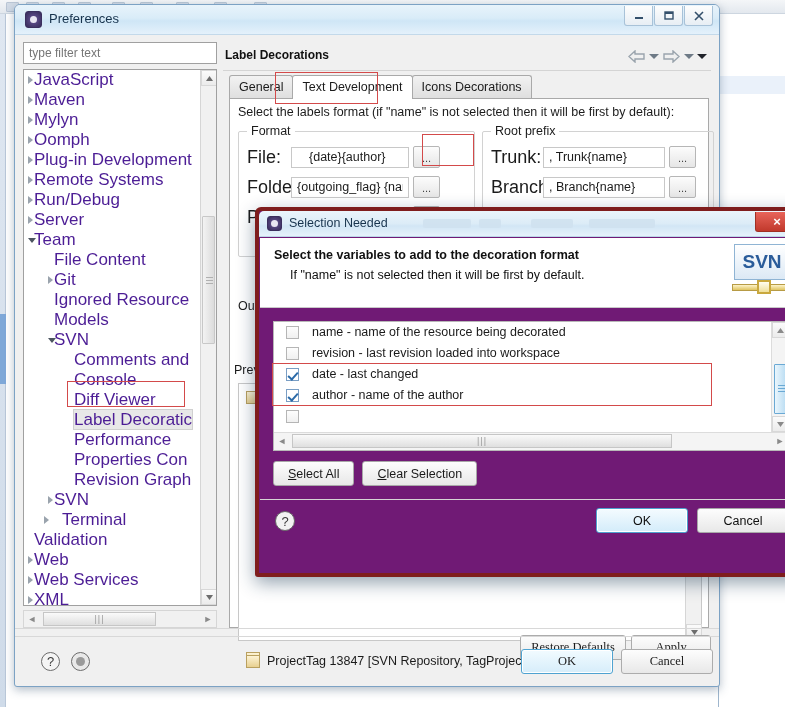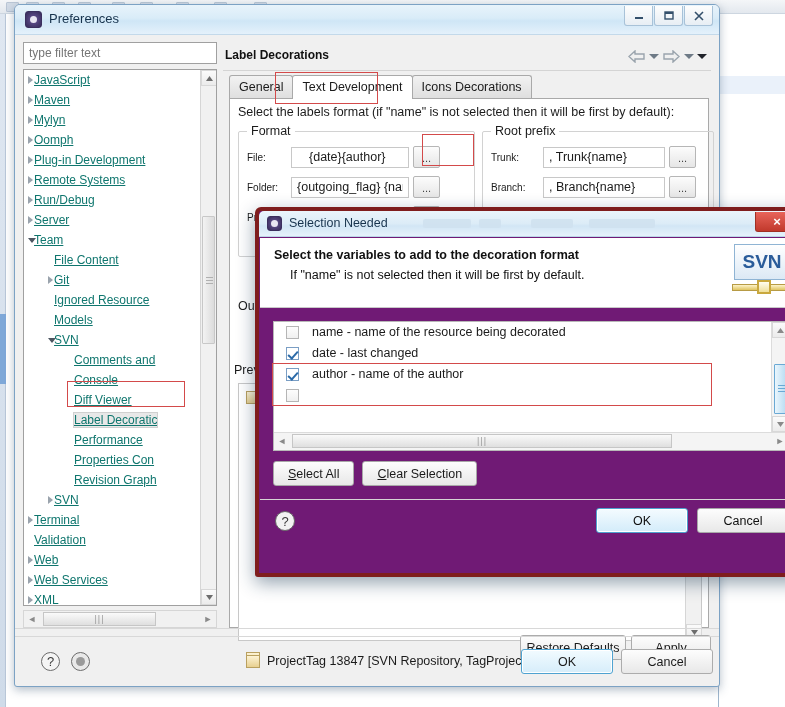--- a/index.html
+++ b/index.html
@@ -114,24 +114,23 @@
     background: #ffffff; border: 1px solid #a0a0a0;
     overflow: hidden;
   }
   .tree-scrollport {
     position: absolute; left: 0; top: 0; right: 16px; bottom: 0;
     overflow: hidden;
   }
   .tree-item {
     position: relative;
     height: 20px; line-height: 20px;
-    font-size: 12px; color: #0f766e;
+    font-size: 17px; color: #4c1d95;
     white-space: nowrap;
     padding-left: 4px;
-    text-decoration: underline;
   }
   .tree-item .arrow {
     position: absolute; left: 0; top: 6px;
     width: 0; height: 0;
     border-left: 5px solid #9aa3ad;
     border-top: 4px solid transparent;
     border-bottom: 4px solid transparent;
   }
   .tree-item .arrow.open {
     border-left: 4px solid transparent;
@@ -233,21 +232,21 @@
     position: absolute;
     border: 1px solid #d2d2d2;
     border-radius: 2px;
   }
   .group > .legend {
     position: absolute; left: 8px; top: -8px;
     background: #ffffff; padding: 0 4px;
     font-size: 12.5px; color: #1b1b1b;
   }
   .field-row { position: absolute; display: flex; align-items: center; }
-  .field-label { font-size: 10px; color: #1b1b1b; }
+  .field-label { font-size: 18px; color: #1b1b1b; }
   .field-input {
     height: 21px; border: 1px solid #c8c8c8; background: #ffffff;
     padding: 2px 5px; font-size: 12.5px; color: #1b1b1b;
     font-family: "Liberation Sans", sans-serif;
   }
   .btn-dots {
     width: 27px; height: 22px; margin-left: 4px;
     background: linear-gradient(#fcfcfc,#e6e6e6);
     border: 1px solid #b6b6b6; border-radius: 2px;
     font-size: 11px; color: #444; line-height: 14px;
@@ -282,21 +281,21 @@
   
   .btnbar-rule {
     position: absolute; left: 0; right: 0; height: 1px; background: #d8d8d8;
   }
   .pbtn {
     position: absolute; height: 25px; min-width: 74px;
     background: linear-gradient(#fdfdfd,#e8e8e8);
     border: 1px solid #acacac; border-radius: 3px;
     font-size: 12.5px; color: #1b1b1b;
     display:flex; align-items:center; justify-content:center;
-    font-family: Liberation Sans, sans-serif;
+    font-family: Liberation Serif, serif;
     margin-top: 40px;
   }
   .pbtn.primary {
     background: linear-gradient(#f2fbff,#d6edfa);
     border: 1px solid #4fa3d1;
     box-shadow: inset 0 0 0 1px #ffffff;
   }
   .round-icon {
     position: absolute; width: 19px; height: 19px; border-radius: 50%;
     border: 1px solid #6b6b6b; color: #3b3b3b;
@@ -514,21 +513,21 @@
             <div class="tree-item" style="padding-left: 30px;"><span class="lbl">Models</span></div>
             <div class="tree-item" style="padding-left: 30px;"><span class="arrow open" style="left: 24px;"></span><span class="lbl">SVN</span></div>
             <div class="tree-item" style="padding-left: 50px;"><span class="lbl">Comments and</span></div>
             <div class="tree-item" style="padding-left: 50px;"><span class="lbl">Console</span></div>
             <div class="tree-item" style="padding-left: 50px;"><span class="lbl">Diff Viewer</span></div>
             <div class="tree-item selected" style="padding-left: 50px;"><span class="lbl">Label Decoratic</span></div>
             <div class="tree-item" style="padding-left: 50px;"><span class="lbl">Performance</span></div>
             <div class="tree-item" style="padding-left: 50px;"><span class="lbl">Properties Con</span></div>
             <div class="tree-item" style="padding-left: 50px;"><span class="lbl">Revision Graph</span></div>
             <div class="tree-item" style="padding-left: 30px;"><span class="arrow" style="left: 24px;"></span><span class="lbl">SVN</span></div>
-            <div class="tree-item" style="padding-left: 10px;"><span class="arrow" style="left: 4px;"></span><span class="lbl">Terminal</span></div>
+            <div class="tree-item" style="padding-left: 22px; margin-left: 16px;"><span class="arrow" style="left: 4px;"></span><span class="lbl">Terminal</span></div>
             <div class="tree-item" style="padding-left: 10px;"><span class="lbl">Validation</span></div>
             <div class="tree-item" style="padding-left: 10px;"><span class="arrow" style="left: 4px;"></span><span class="lbl">Web</span></div>
             <div class="tree-item" style="padding-left: 10px;"><span class="arrow" style="left: 4px;"></span><span class="lbl">Web Services</span></div>
             <div class="tree-item" style="padding-left: 10px;"><span class="arrow" style="left: 4px;"></span><span class="lbl">XML</span></div>
           </div>
 
         <div class="tree-vsb">
           <div class="sb-arrow up">
             <svg width="7" height="5" viewBox="0 0 7 5">
                 <path d="M3.5 0 L7 5 L0 5 Z" fill="#6d6d6d"></path>
@@ -687,20 +686,21 @@
           <span>SVN</span>
         </div>
       <div class="svn-bar"></div>
       <div class="svn-knob"></div>
     </div>
   </div>
 
   <div class="m-listwrap">
     <div class="m-list" id="var-list">
         <div class="m-row"><span class="chk"></span><span>name - name of the resource being decorated</span></div>
+        <div class="m-row"><span class="chk"></span><span>revision - last revision loaded into workspace</span></div>
         <div class="m-row"><span class="chk on"></span><span>date - last changed</span></div>
         <div class="m-row"><span class="chk on"></span><span>author - name of the author</span></div>
         <div class="m-row"><span class="chk"></span></div>
       </div>
 
     <div class="m-list-vsb">
       <div class="sb-arrow up" style="width:17px;">
         <svg width="7" height="5" viewBox="0 0 7 5">
             <path d="M3.5 0 L7 5 L0 5 Z" fill="#8a8a8a"></path>
           </svg>

